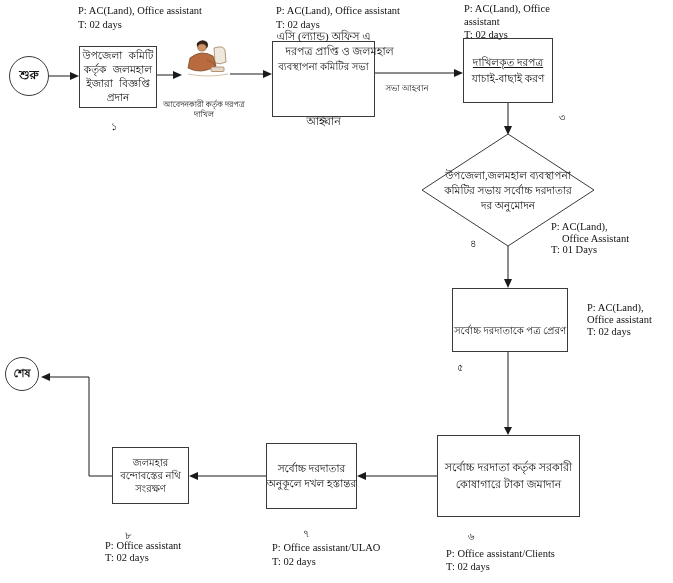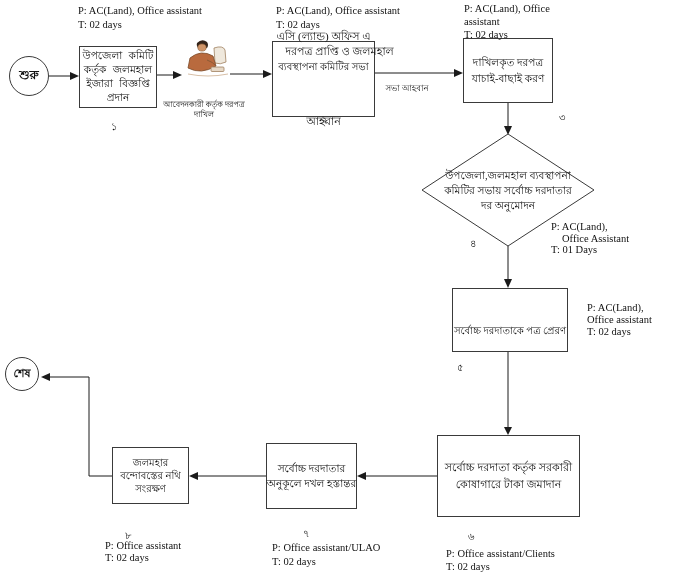--- a/index.html
+++ b/index.html
@@ -103,21 +103,21 @@
     <div class="bl" style="font-size:11px;line-height:15px;">এসি (ল্যান্ড) অফিস এ</div>
     <div class="bl" style="font-size:11px;line-height:15px;margin-left:32px;">দরপত্র প্রাপ্তি ও জলমহাল</div>
     <div class="bl" style="font-size:10px;line-height:15px;">ব্যবস্থাপনা কমিটির সভা</div>
     <div class="bl" style="font-size:11px;line-height:15px;margin-top:40px;">আহবান</div>
   </div>
   <div class="num" style="left:321px;top:112px;">২</div>
 
   <div class="node smalllabel" style="left:375px;top:83px;width:64px;">সভা আহবান</div>
 
   <div class="node box" style="left:463px;top:38px;width:90px;height:65px;">
-    <div class="bl" style="line-height:16px;">দাখিলকৃত দরপত্র</div>
+    <div class="bl" style="line-height:16px;text-decoration:underline;">দাখিলকৃত দরপত্র</div>
     <div class="bl" style="line-height:16px;">যাচাই-বাছাই করণ</div>
   </div>
   <div class="num" style="left:559px;top:110px;">৩</div>
 
   <div class="node diamond-text" style="left:425px;top:167px;width:166px;height:46px;">
     <div class="bl" style="font-size:10.5px;line-height:15px;">উপজেলা,জলমহাল ব্যবস্থাপনা</div>
     <div class="bl" style="font-size:10.5px;line-height:15px;">কমিটির সভায় সর্বোচ্চ দরদাতার</div>
     <div class="bl" style="font-size:10.5px;line-height:15px;">দর অনুমোদন</div>
   </div>
   <div class="num" style="left:470px;top:236px;">৪</div>

